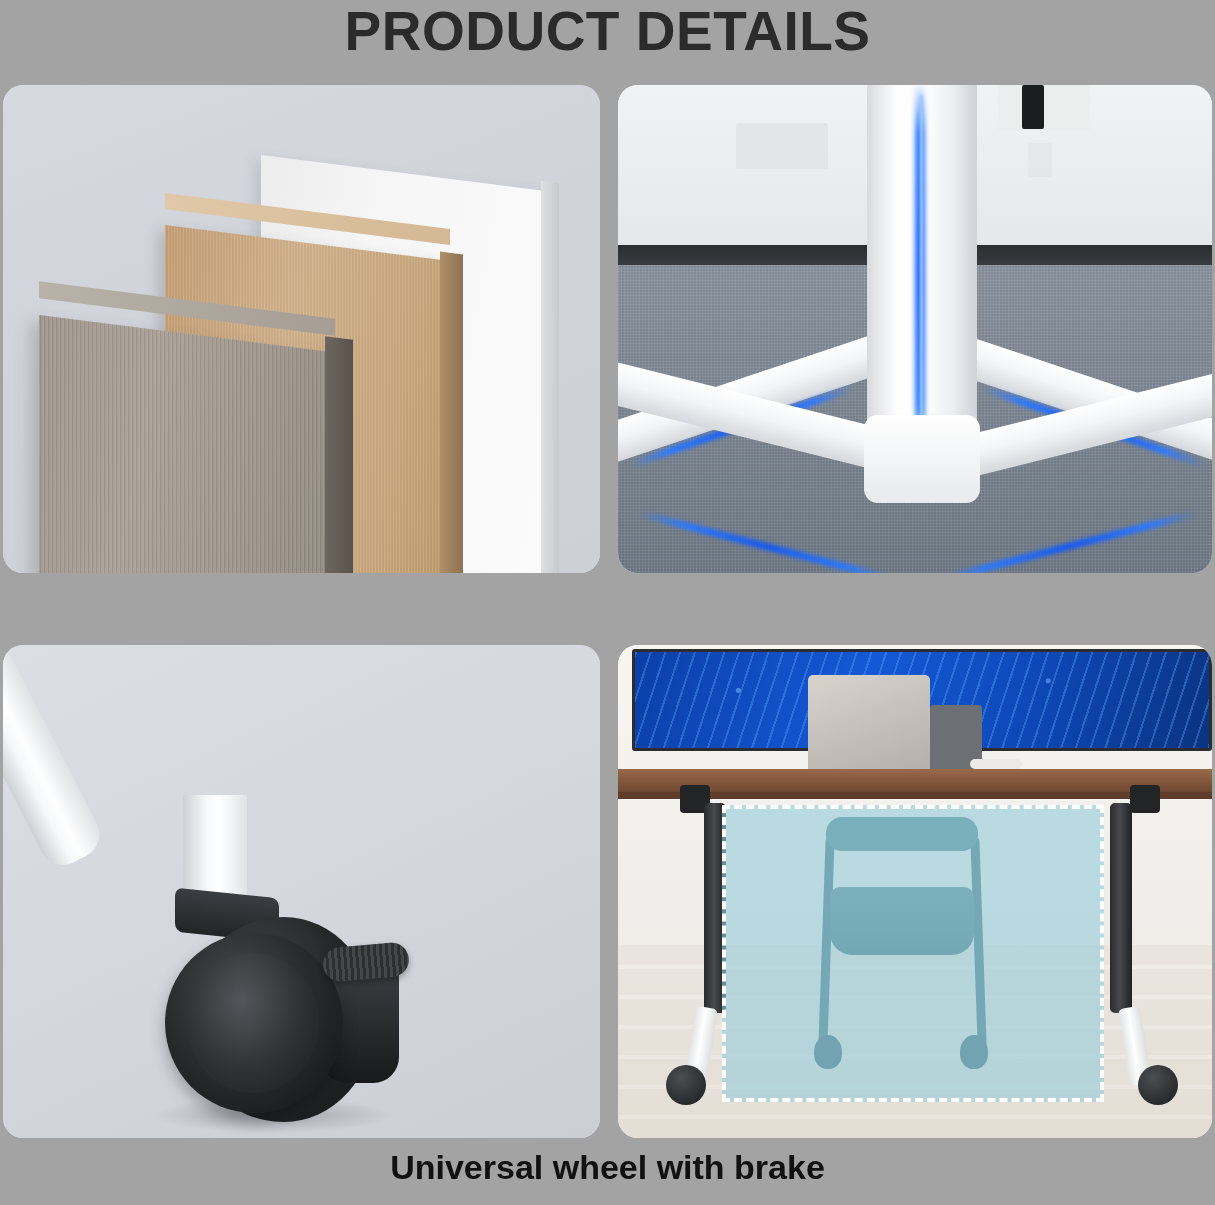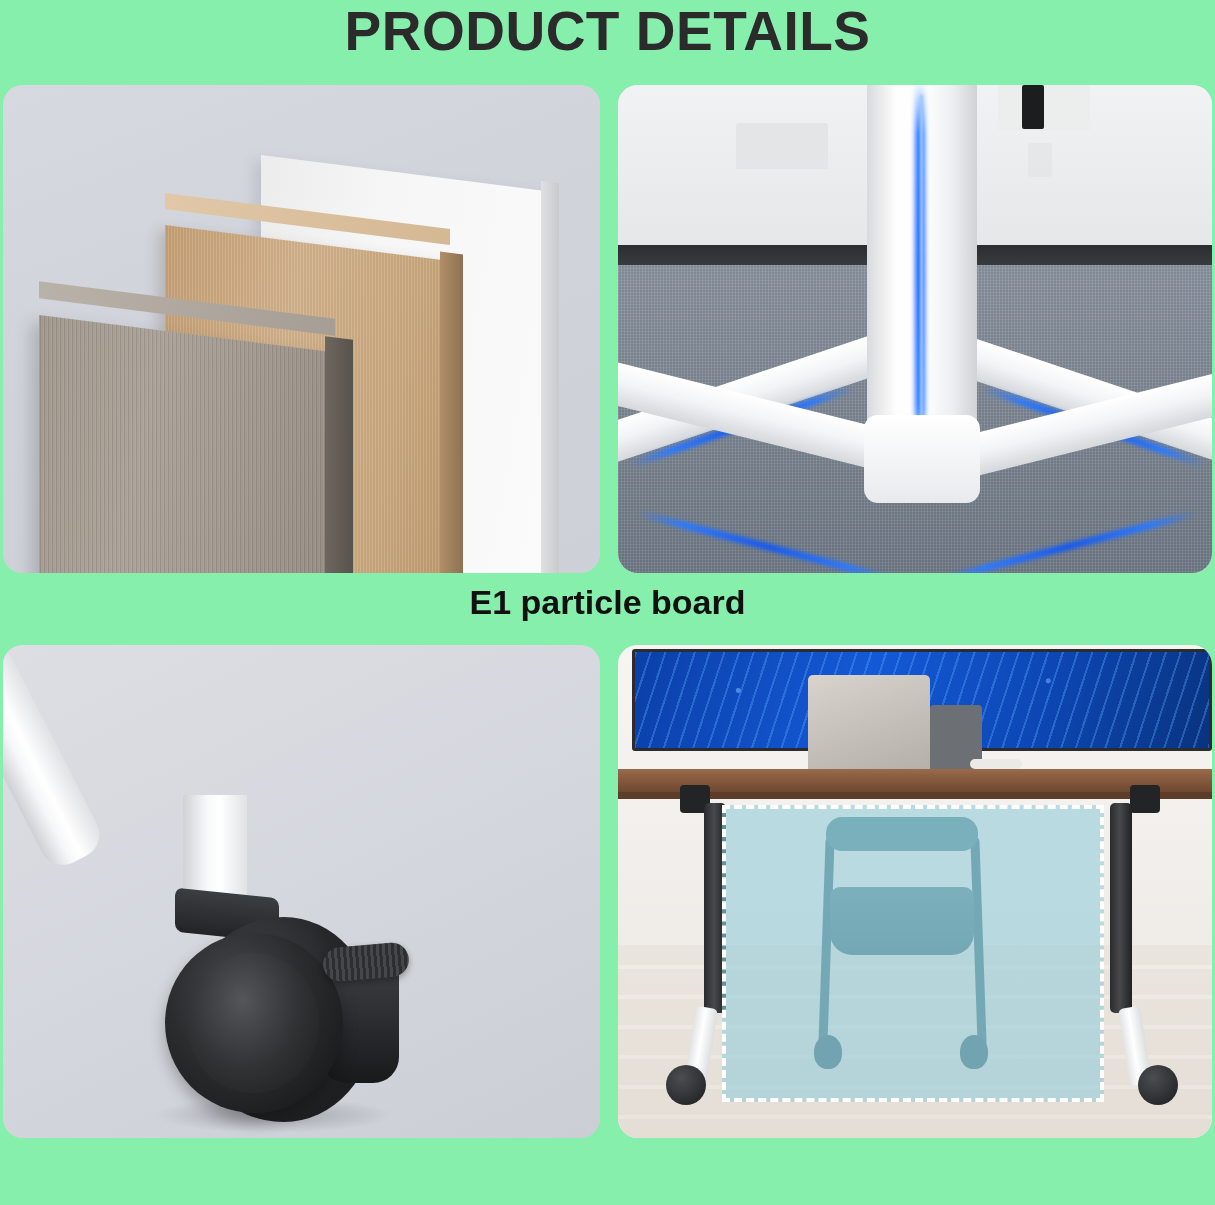--- a/index.html
+++ b/index.html
@@ -3,21 +3,21 @@
 <meta charset="utf-8">
 <style>
   * { box-sizing: border-box; margin: 0; padding: 0; }
   html, body {
     width: 1215px;
     height: 1205px;
     background: #ffffff;
     font-family: "Liberation Sans", sans-serif;
     overflow: hidden;
   }
-  .page { position: relative; width: 1215px; height: 1205px; background: #86efac; }
+  .page { position: relative; width: 1215px; height: 1205px; background: #a3a3a3; }
 
   
   .page-title {
     position: absolute;
     left: 0; top: 0; width: 1215px;
     text-align: center;
     font-size: 55px;
     font-weight: 700;
     letter-spacing: 0.5px;
     color: #2b2b2b;
@@ -374,21 +374,20 @@
         <div class="board board-white"></div>
         <div class="board-white-edge"></div>
         <div class="board-oak-top"></div>
         <div class="board board-oak"></div>
         <div class="board-oak-edge"></div>
         <div class="board-gray-top"></div>
         <div class="board board-gray"></div>
         <div class="board-gray-edge"></div>
       </div>
     </div>
-    <div class="caption cap-tl">E1 particle board</div>
 
     <div class="cell cell-tr">
       <div class="photo">
         <div class="frame-bg"></div>
         <div class="frame-wall"></div>
         <div class="frame-wallobj-l"></div>
         <div class="frame-wallobj-r"></div>
         <div class="frame-wallobj-dark"></div>
         <div class="frame-wallobj-r2"></div>
         <div class="frame-skirting"></div>
@@ -419,20 +418,21 @@
         <div class="wheel-leg2"></div>
         <div class="wheel-collar"></div>
         <div class="wheel-body"></div>
         <div class="wheel-brake-arm"></div>
         <div class="wheel-tire"></div>
         <div class="wheel-hub"></div>
         <div class="wheel-brake-pad"></div>
 
       </div>
     </div>
+    <div class="caption cap-bl">Universal wheel with brake</div>
 
     <div class="cell cell-br">
       <div class="photo">
         <div class="lr-bg"></div>
         <div class="lr-wall"></div>
         <div class="lr-screen"></div>
         <div class="lr-floor"></div>
 
         <div class="lr-chairback-top"></div>
         <div class="lr-laptop"></div>

